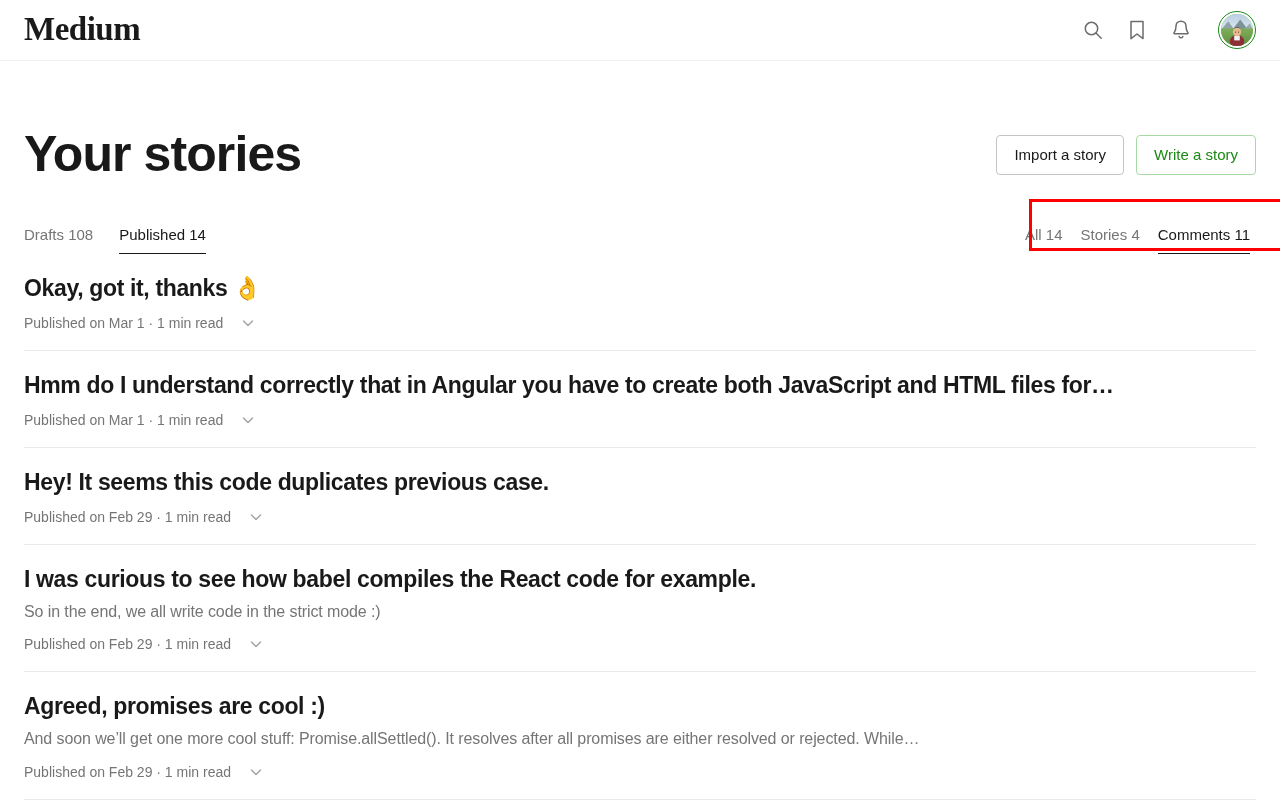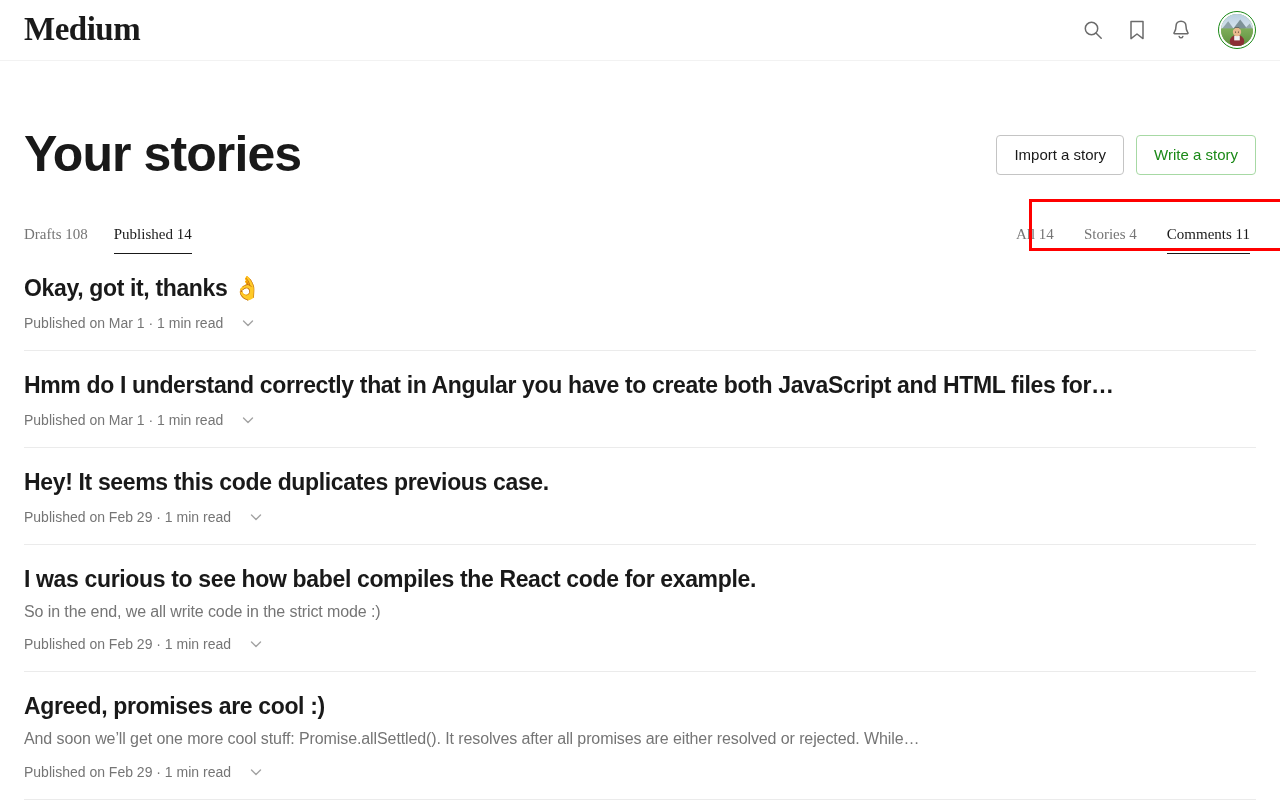--- a/index.html
+++ b/index.html
@@ -124,30 +124,29 @@
   }
 
   
   .tabs-row {
     position: relative;
     display: flex;
     align-items: flex-end;
     justify-content: space-between;
     margin-top: 38px;
     height: 34px;
-    font-family: Liberation Serif, serif;
   }
 
   .tab-group {
     display: flex;
     align-items: flex-end;
     gap: 26px;
     height: 34px;
   }
-  .tab-group.right { gap: 30px; padding-right: 6px; margin-top: 44px; }
+  .tab-group.right { gap: 18px; padding-right: 6px; margin-top: 44px; }
 
   .tab {
     font-size: 15px;
     color: #757575;
     padding-bottom: 11px;
     cursor: pointer;
     line-height: 1;
     white-space: nowrap;
     border-bottom: 1px solid transparent;
     position: relative;

